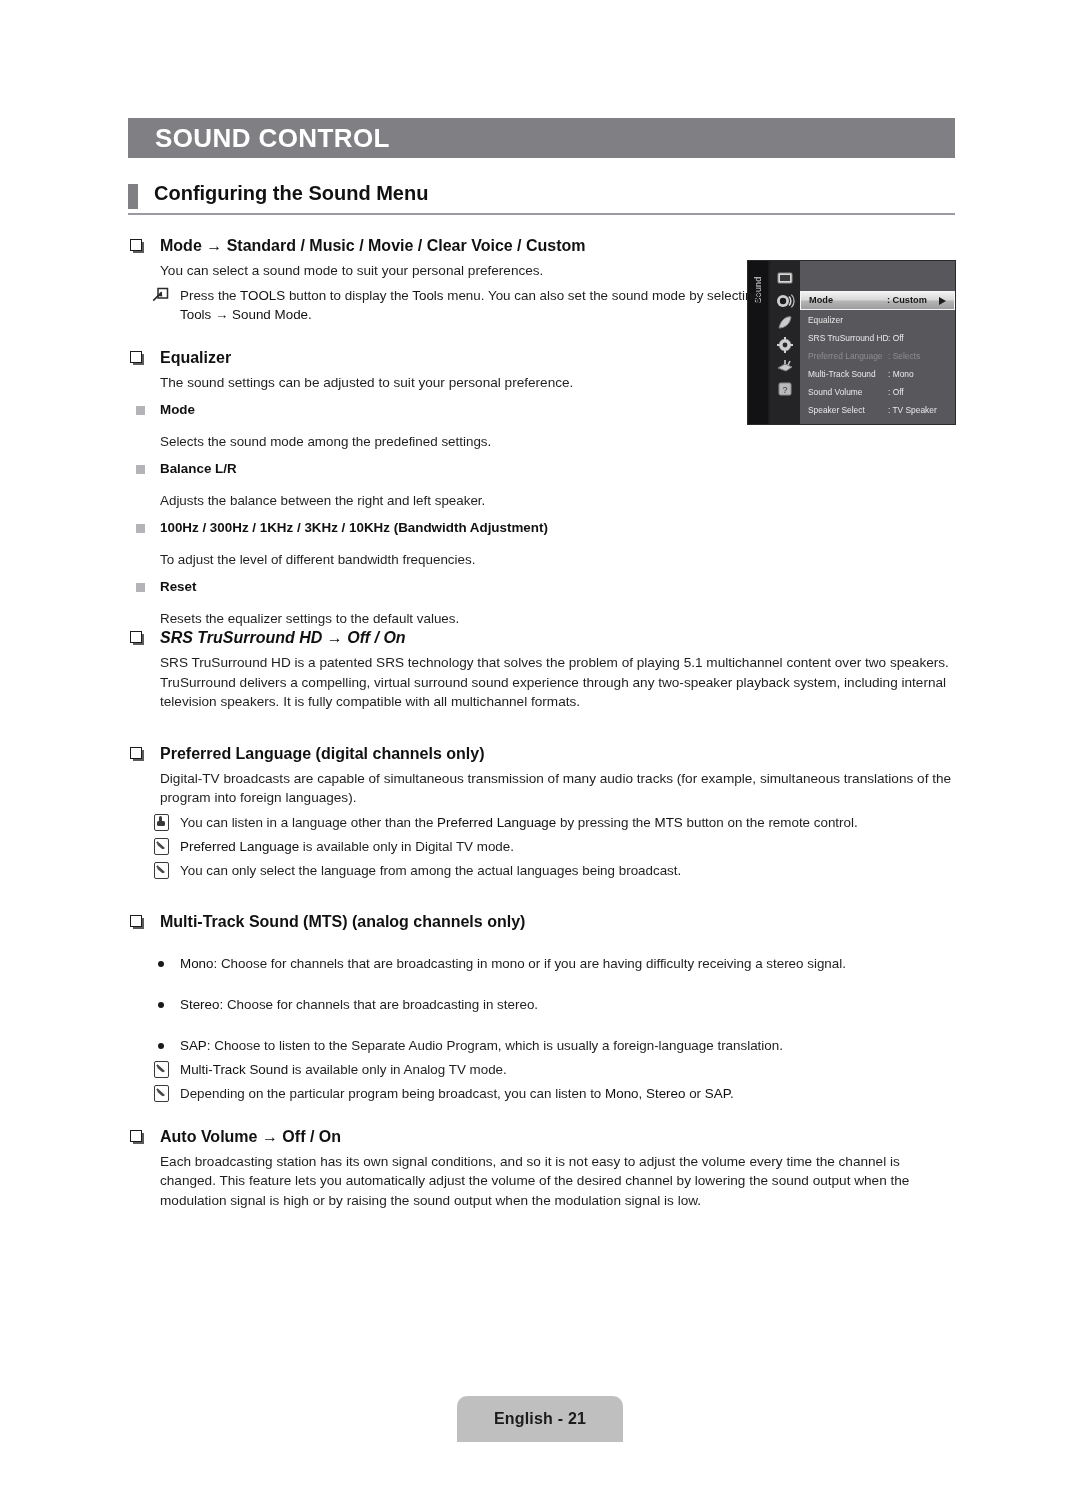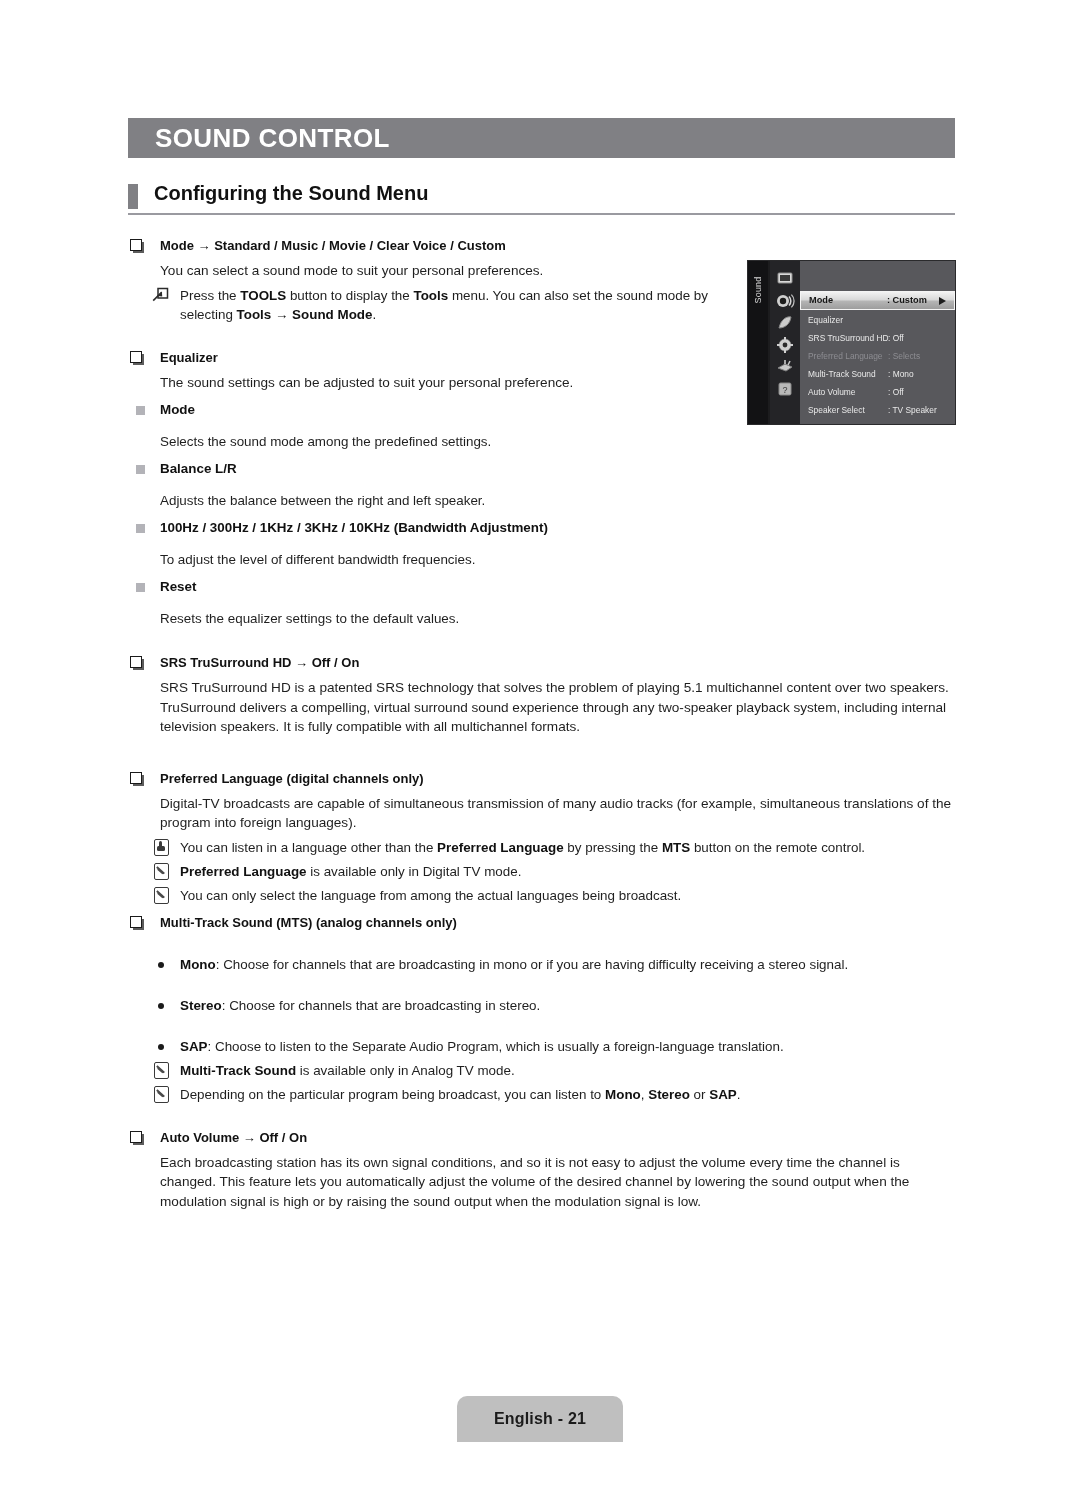--- a/index.html
+++ b/index.html
@@ -84,21 +84,21 @@
     width: 827px;
   }
 
   
   .topic {
     position: relative;
     padding-left: 32px;
     margin-top: 0;
   }
   .topic-title {
-    font-size: 13px;
+    font-size: 16px;
     font-weight: bold;
     color: #111;
     line-height: 20px;
     white-space: nowrap;
   }
   .box-bullet {
     position: absolute;
     left: 2px;
     top: 3px;
     width: 12px;
@@ -244,21 +244,21 @@
   .dot-row .dot {
     position: absolute;
     left: 30px;
     top: 7px;
     width: 6px;
     height: 6px;
     border-radius: 50%;
     background: #1a1a1a;
   }
 
-  b, strong { font-weight: bold; color: #111; }
+  b, strong { font-weight: normal; color: #111; }
 
   
   .osd {
     position: absolute;
     left: 748px;
     top: 261px;
     width: 207px;
     height: 163px;
     background: #1c1c1e;
     box-shadow: 0 0 0 1px #2a2a2c;
@@ -459,21 +459,21 @@
       </div>
       <div class="osd-row dim" style="top:87px;">
         <span class="lbl">Preferred Language</span>
         <span class="val">: Selects</span>
       </div>
       <div class="osd-row" style="top:105px;">
         <span class="lbl">Multi-Track Sound</span>
         <span class="val">: Mono</span>
       </div>
       <div class="osd-row" style="top:123px;">
-        <span class="lbl">Auto Volume</span>
+        <span class="lbl">Sound Volume</span>
         <span class="val">: Off</span>
       </div>
       <div class="osd-row" style="top:141px;">
         <span class="lbl">Speaker Select</span>
         <span class="val">: TV Speaker</span>
       </div>
     </div>
   </div>
 
   <div class="content">
@@ -523,21 +523,21 @@
       <div class="subitem-title">100Hz / 300Hz / 1KHz / 3KHz / 10KHz (Bandwidth Adjustment)</div>
     </div>
     <div class="subpara">To adjust the level of different bandwidth frequencies.</div>
 
     <div class="subitem">
       <span class="sq-bullet"></span>
       <div class="subitem-title">Reset</div>
     </div>
     <div class="subpara">Resets the equalizer settings to the default values.</div>
 
-    <div class="topic" style="margin-top:25px;">
+    <div class="topic" style="font-style:italic;">
       <span class="box-bullet">
           <i class="shadow"></i>
           <i class="face"></i>
         </span>
       <div class="topic-title">SRS TruSurround HD → Off / On</div>
     </div>
     <div class="para" style="width:795px;">SRS TruSurround HD is a patented SRS technology that solves the problem of playing 5.1 multichannel content over two speakers. TruSurround delivers a compelling, virtual surround sound experience through any two-speaker playback system, including internal television speakers. It is fully compatible with all multichannel formats.</div>
 
     <div class="topic" style="margin-top:32px;">
       <span class="box-bullet">
@@ -560,21 +560,21 @@
         </span>
       <span><b>Preferred Language</b> is available only in Digital TV mode.</span>
     </div>
     <div class="note">
       <span class="glyph">
           <i class="ico-note"></i>
         </span>
       <span>You can only select the language from among the actual languages being broadcast.</span>
     </div>
 
-    <div class="topic" style="margin-top:8px;">
+    <div class="topic" style="margin-top:32px;">
       <span class="box-bullet">
           <i class="shadow"></i>
           <i class="face"></i>
         </span>
       <div class="topic-title">Multi-Track Sound (MTS) (analog channels only)</div>
     </div>
     <div class="dot-row">
       <span class="dot"></span>
       <span><b>Mono</b>: Choose for channels that are broadcasting in mono or if you are having difficulty receiving a stereo signal.</span>
     </div>

